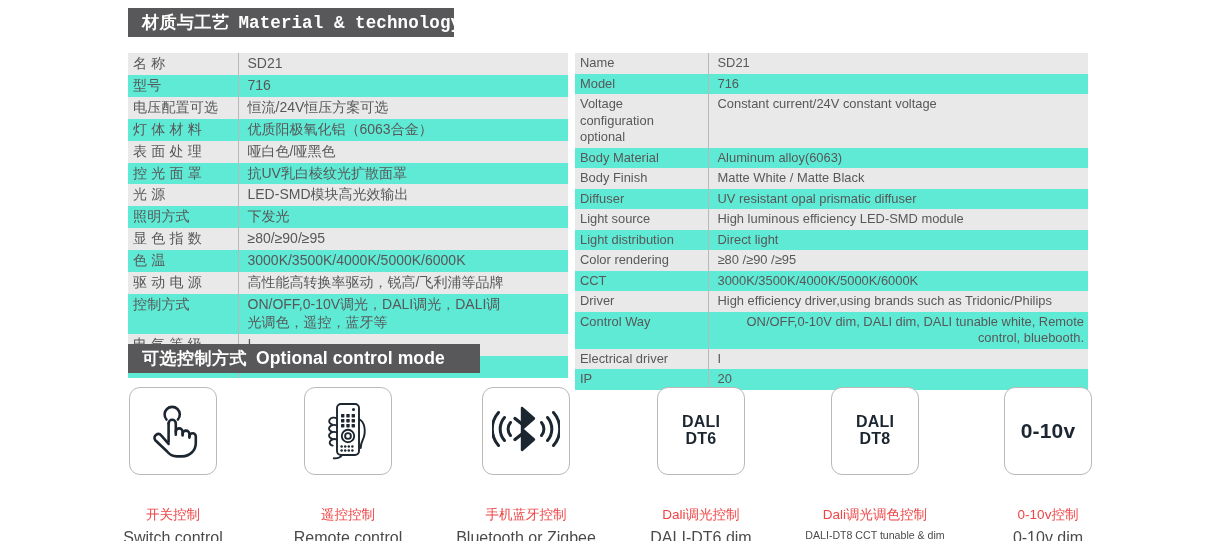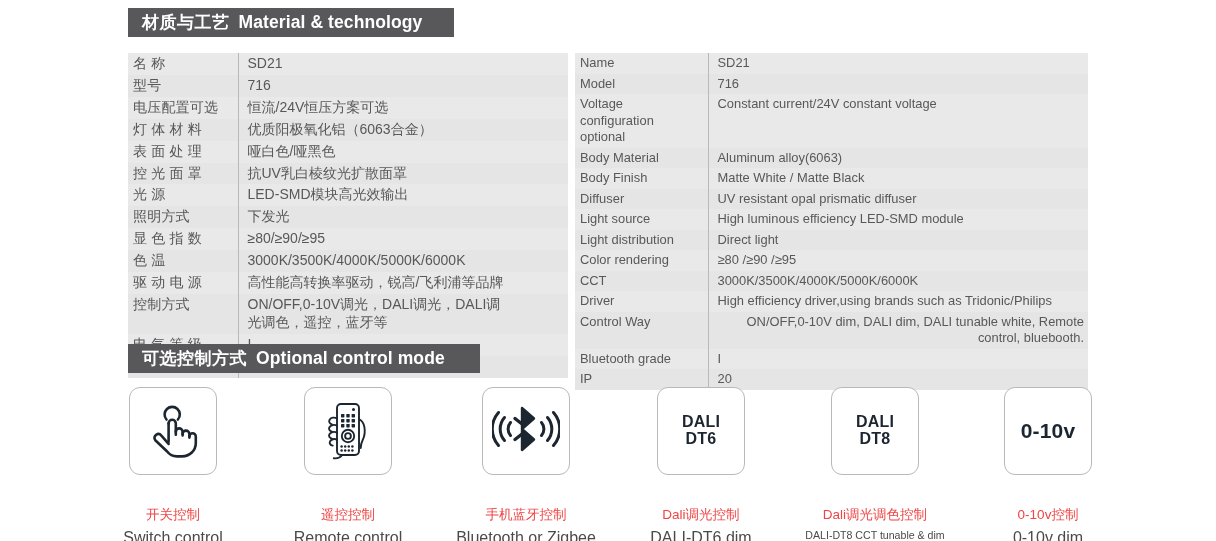--- a/index.html
+++ b/index.html
@@ -25,35 +25,35 @@
     font-size: 17px;
     font-weight: 700;
     letter-spacing: 0.5px;
   }
   .section-bar .en {
     font-size: 17.5px;
     font-weight: 700;
     margin-left: 9px;
     letter-spacing: 0.1px;
   }
-  #bar-material { left: 128px; top: 8px; width: 326px; height: 29px; }
+  #bar-material { left: 128px; top: 8px; width: 326px; height: 29px; font-family: Liberation Mono, monospace; }
   #bar-control  { left: 128px; top: 344px; width: 352px; height: 29px; }
 
   
   .spec-table {
     position: absolute;
     border-collapse: collapse;
     table-layout: fixed;
     color: #58585a;
   }
   #table-cn { left: 128px; top: 53px; width: 440px; }
   #table-en { left: 575px; top: 53px; width: 513px; }
 
   .spec-table tr.stripe td { background: #e9e9e9; }
-  .spec-table tr.plain  td { background: #e5e5e5; }
+  .spec-table tr.plain  td { background: #5eead4; }
 
   .spec-table td {
     vertical-align: top;
     padding: 2px 0 2px 0;
     line-height: 1.28;
   }
   .spec-table td.k {
     padding-left: 5px;
     white-space: nowrap;
   }
@@ -251,21 +251,21 @@
       </tr>
       <tr class="stripe">
         <td class="k">Driver</td>
         <td class="v">High efficiency driver,using brands such as Tridonic/Philips</td>
       </tr>
       <tr class="plain">
         <td class="k">Control Way</td>
         <td class="v wrap">ON/OFF,0-10V dim, DALI dim, DALI tunable white, Remote control, bluebooth.</td>
       </tr>
       <tr class="stripe">
-        <td class="k">Bluetooth grade</td>
+        <td class="k">Electrical driver</td>
         <td class="v">I</td>
       </tr>
       <tr class="plain">
         <td class="k">IP</td>
         <td class="v">20</td>
       </tr>
     </tbody>
   </table>
 
   <div class="section-bar" id="bar-control">

